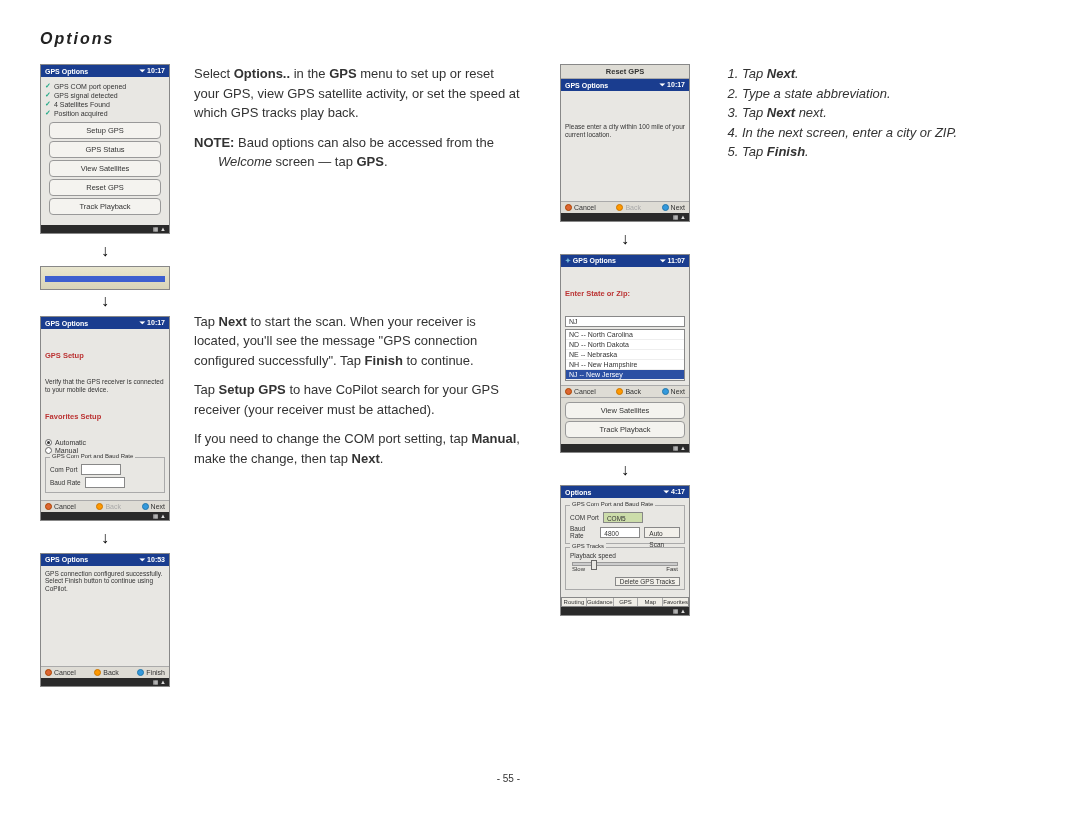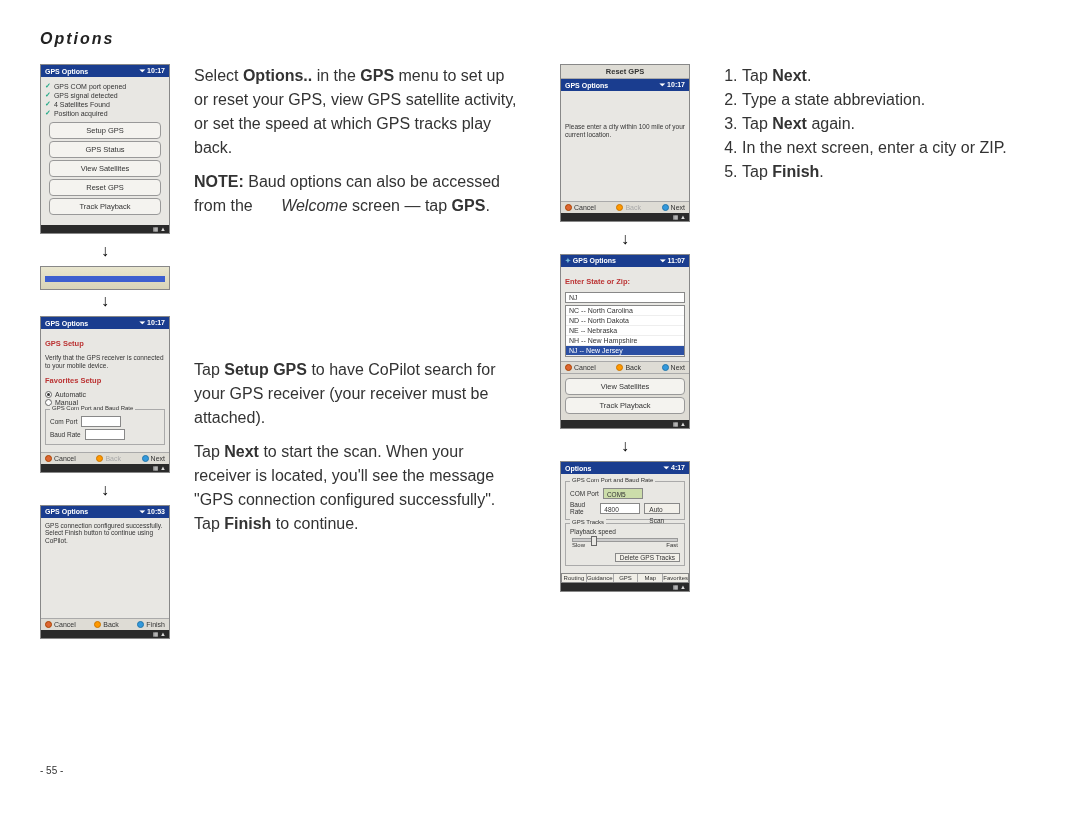--- a/index.html
+++ b/index.html
@@ -16,55 +16,55 @@
   .pillbtn { background:#f4f3ef; border:1px solid #999; border-radius:4px; text-align:center; padding:3px 2px; margin:2px 0; font-size:7.5px; }
   .footerbar { border-top:1px solid #aaa; display:flex; justify-content:space-between; align-items:center; padding:2px 4px; font-size:7px; background:#dedcd5; }
   .footerbar span { display:inline-flex; align-items:center; gap:2px; }
   .circ { width:7px; height:7px; border-radius:50%; display:inline-block; }
   .circ-red { background:#d63; border:1px solid #a40; }
   .circ-org { background:#f90; border:1px solid #c70; }
   .circ-blu { background:#39d; border:1px solid #27a; }
   .keys { background:#2a2a2a; height:8px; text-align:right; padding:0 3px; color:#ddd; font-size:6px; }
   .chk-line { display:flex; align-items:center; gap:3px; margin:1px 0; }
   .chk { color:#2a8; font-weight:bold; }
-  .sec-hd { color:#b33; font-weight:bold; font-size:7.5px; margin:6px 0; }
+  .sec-hd { color:#b33; font-weight:bold; font-size:7.5px; margin:18px 0; }
   .subtxt { color:#333; font-size:6.5px; line-height:1.2; }
   .radio-line { display:flex; align-items:center; gap:3px; margin:1px 0; }
   .radio { width:7px; height:7px; border-radius:50%; border:1px solid #666; background:#fff; position:relative; }
   .radio.sel::after { content:""; width:3px; height:3px; background:#333; border-radius:50%; position:absolute; top:1px; left:1px; }
   .field-row { display:flex; align-items:center; gap:4px; margin:2px 0; font-size:6.5px; }
   .sel-box { border:1px solid #888; background:#fff; padding:0 3px; height:11px; line-height:11px; font-size:6.5px; flex:0 0 40px; }
   .sm-btn { border:1px solid #888; background:#f2f0ea; padding:0 4px; height:11px; line-height:11px; font-size:6.5px; }
   .fieldset { border:1px solid #aaa; margin:3px 0; padding:4px 4px 2px; position:relative; }
   .fieldset .legend { position:absolute; top:-5px; left:4px; background:#e8e7e3; padding:0 2px; font-size:6px; }
 
   .arrow-down { text-align:center; font-size:16px; color:#000; margin:2px 0 6px; }
   .map-strip { width:130px; height:24px; border:1px solid #888; background:linear-gradient(#e9e6cf,#d8d4b8); position:relative; }
   .map-strip::after { content:""; position:absolute; left:4px; right:4px; top:9px; height:6px; background:#3d5fcf; }
 
-  .body-text { font-size:16px; line-height:1.5; font-family:Arial,Helvetica,sans-serif; }
+  .body-text { font-size:13px; line-height:1.5; font-family:Arial,Helvetica,sans-serif; }
   .body-text p { margin:0 0 10px; }
-  .body-text ol { margin:0 0 26px 28px; }
+  .body-text ol { margin:0 0 26px 28px;font-style:italic; }
   .bold { font-weight:bold; }
   .ital { font-style:italic;padding-left:24px; }
 
   .col-left { position:absolute; left:0; top:0; width:130px; }
   .col-right { position:absolute; left:154px; top:0; right:0; }
 
   .list-box { border:1px solid #888; background:#fff; font-size:7px; }
   .list-box .row { padding:1px 3px; border-bottom:1px solid #eee; }
   .list-box .row.sel { background:#2b4fa3; color:#fff; }
   .tabs { display:flex; gap:0; border:1px solid #888; background:#f0eee7; font-size:6px; }
   .tabs span { flex:1; text-align:center; padding:1px 0; border-right:1px solid #aaa; }
   .tabs span:last-child { border-right:none; }
   .slider { display:flex; align-items:center; gap:6px; margin:2px 2px 0; }
   .slider .track { flex:1; height:4px; background:#ccc; border:1px solid #999; position:relative; }
   .slider .thumb { position:absolute; top:-3px; left:18px; width:6px; height:10px; background:#e8e7e3; border:1px solid #666; }
 
-  .pagenum { position:absolute; bottom:8px; width:100%; text-align:left; font-size:10px; }
+  .pagenum { position:absolute; bottom:0; width:100%; text-align:right; font-size:10px; }
 </style>
 </head>
 <body>
 
 <div class="page-title">Options</div>
 
 <div class="spread">
 
   <div class="page">
 
@@ -181,22 +181,23 @@
       </div>
 
     </div>
 
     <div class="col-right body-text">
       <p><span>Select </span><span class="bold">Options..</span><span> in the </span><span class="bold">GPS</span><span> menu to set up or reset your GPS, view GPS satellite activity, or set the speed at which GPS tracks play back.</span></p>
       <p><span class="bold">NOTE:</span><span> Baud options can also be accessed from the </span><span class="ital">Welcome</span><span> screen — tap </span><span class="bold">GPS</span><span>.</span></p>
 
       <div style="height:130px"></div>
 
+      <p><span>Tap </span><span class="bold">Next</span><span> to start the scan. When your receiver is located, you'll see the message "GPS connection configured successfully". Tap </span><span class="bold">Finish</span><span> to continue.</span></p>
       <p><span>Tap </span><span class="bold">Setup GPS</span><span> to have CoPilot search for your GPS receiver (your receiver must be attached).</span></p>
-      <p><span>Tap </span><span class="bold">Next</span><span> to start the scan. When your receiver is located, you'll see the message "GPS connection configured successfully". Tap </span><span class="bold">Finish</span><span> to continue.</span></p>
+      <p><span>If you need to change the COM port setting, tap </span><span class="bold">Manual</span><span>, make the change, then tap </span><span class="bold">Next</span><span>.</span></p>
     </div>
 
     <div class="pagenum">- 55 -</div>
   </div>
 
   <div class="page">
 
     <div class="col-left">
 
       <div class="screen">
@@ -308,21 +309,21 @@
         </div>
         <div class="keys">▦ ▲</div>
       </div>
 
     </div>
 
     <div class="col-right body-text">
       <ol>
         <li><span>Tap </span><span class="bold">Next</span><span>.</span></li>
         <li>Type a state abbreviation.</li>
-        <li><span>Tap </span><span class="bold">Next</span><span> again.</span></li>
+        <li><span>Tap </span><span class="bold">Next</span><span> next.</span></li>
         <li>In the next screen, enter a city or ZIP.</li>
         <li><span>Tap </span><span class="bold">Finish</span><span>.</span></li>
       </ol>
     </div>
 
   </div>
 
 </div>
 
 </body></html>

